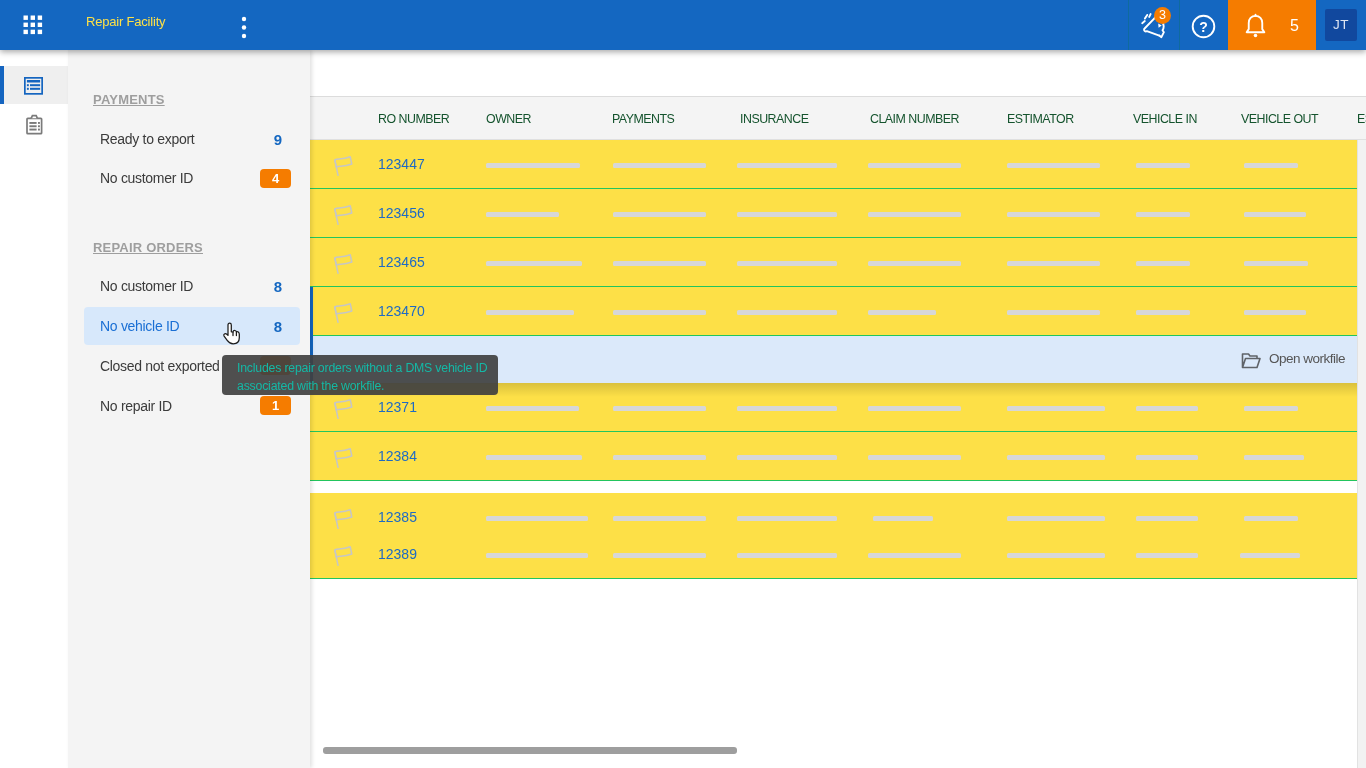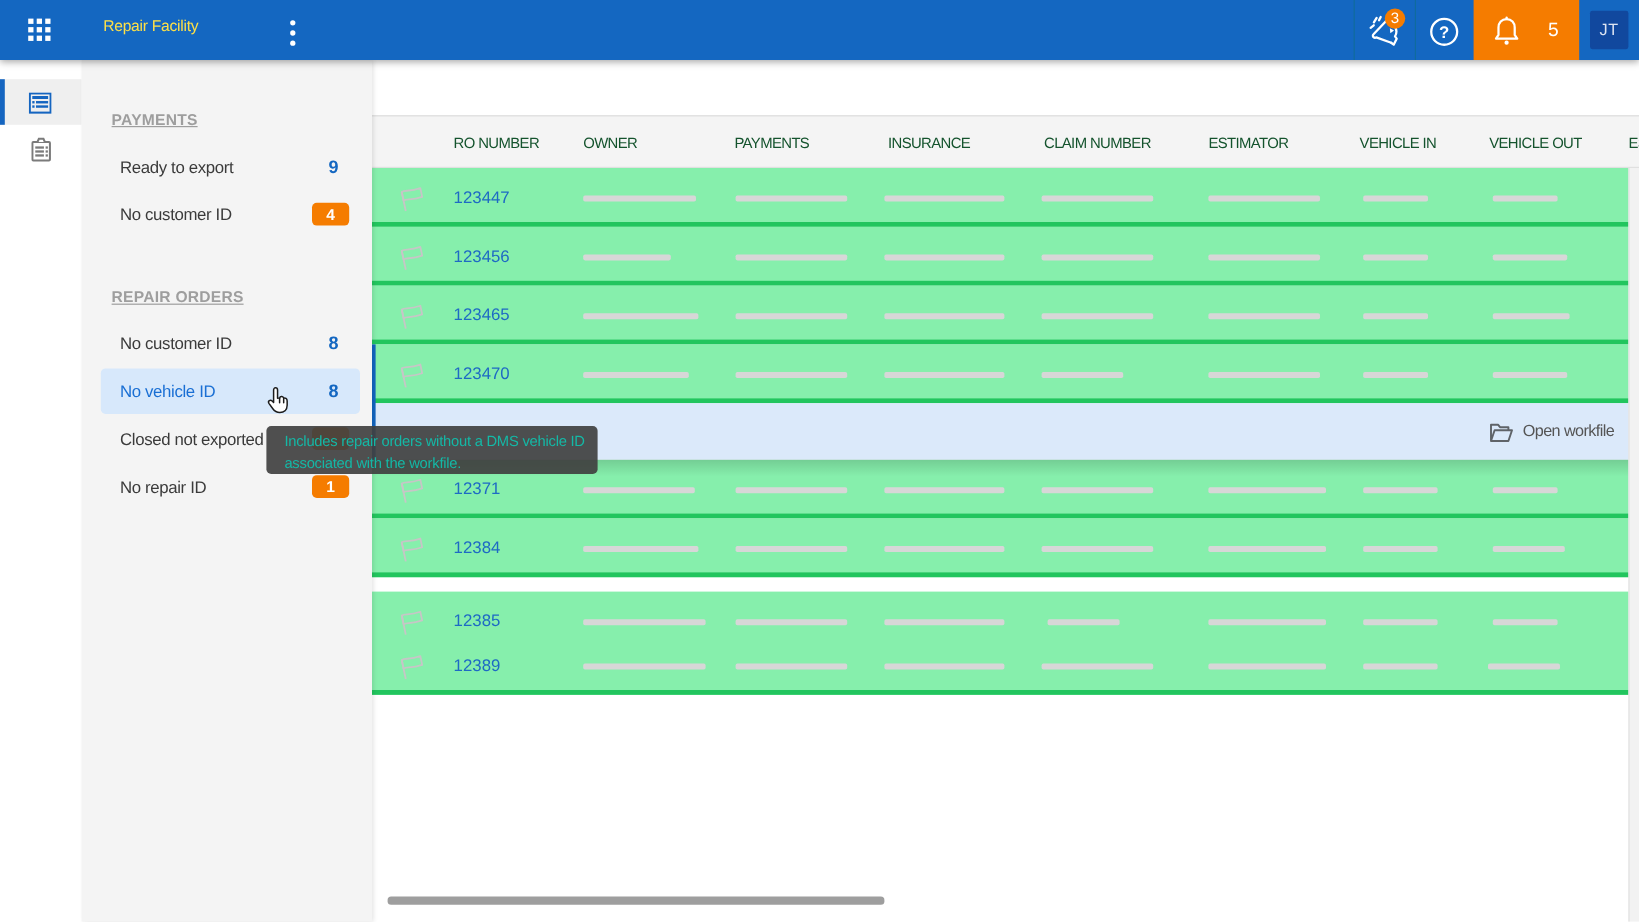--- a/index.html
+++ b/index.html
@@ -29,21 +29,21 @@
   #hl { position:absolute; left:16px; top:257px; width:216px; height:38px; background:#d7e8fb; border-radius:4px; }
 
   
   #main { position:absolute; left:310px; top:50px; width:1056px; height:718px; background:#fff; }
   #toolbar { position:absolute; left:0; top:0; width:1056px; height:46px; background:#efefef; }
   #searchbox { position:absolute; left:13px; top:7px; width:394px; height:31px; background:#fff; border-radius:2px; }
   #searchbox span { position:absolute; left:14px; top:8.5px; color:#9aa0a6; font-size:14px; letter-spacing:-0.35px; }
   #sortlbl { position:absolute; left:465px; top:19px; color:#424242; font-size:12.5px; font-weight:500; letter-spacing:-0.5px; }
   #thead { position:absolute; left:0; top:46px; width:1056px; height:44px; background:#f4f4f4; border-top:1px solid #dcdcdc; border-bottom:1px solid #e0e0e0; }
   .th { position:absolute; top:14.5px; color:#14532d; font-size:12.4px; font-weight:400; letter-spacing:-0.5px; }
-  .row { position:absolute; left:0; width:1056px; height:49px; border-bottom:4px solid #22c55e; background:#86efac; }
+  .row { position:absolute; left:0; width:1056px; height:49px; border-bottom:1px solid #22c55e; background:#fde047; }
   .ro { position:absolute; left:68px; top:16px; color:#1e6ac4; font-size:14px; }
   .bar { position:absolute; top:22.5px; height:5.5px; background:#d7d7d7; border-radius:1.5px; }
   .flagw { position:absolute; left:20.5px; top:13.5px; }
 
   
   #band { position:absolute; left:0; top:286px; width:1056px; height:47px; background:#dbe9fa; }
   #bandshadow { position:absolute; left:0; top:333px; width:1056px; height:14px;
     background:linear-gradient(to bottom, rgba(0,0,0,0.14), rgba(0,0,0,0)); }
   #navybar { position:absolute; left:-2px; top:237px; width:4.6px; height:96px; background:#1366c1; z-index:5; }
   #openwf { position:absolute; left:959px; top:15px; color:#555; font-size:13.5px; font-weight:500; letter-spacing:-0.5px; }

